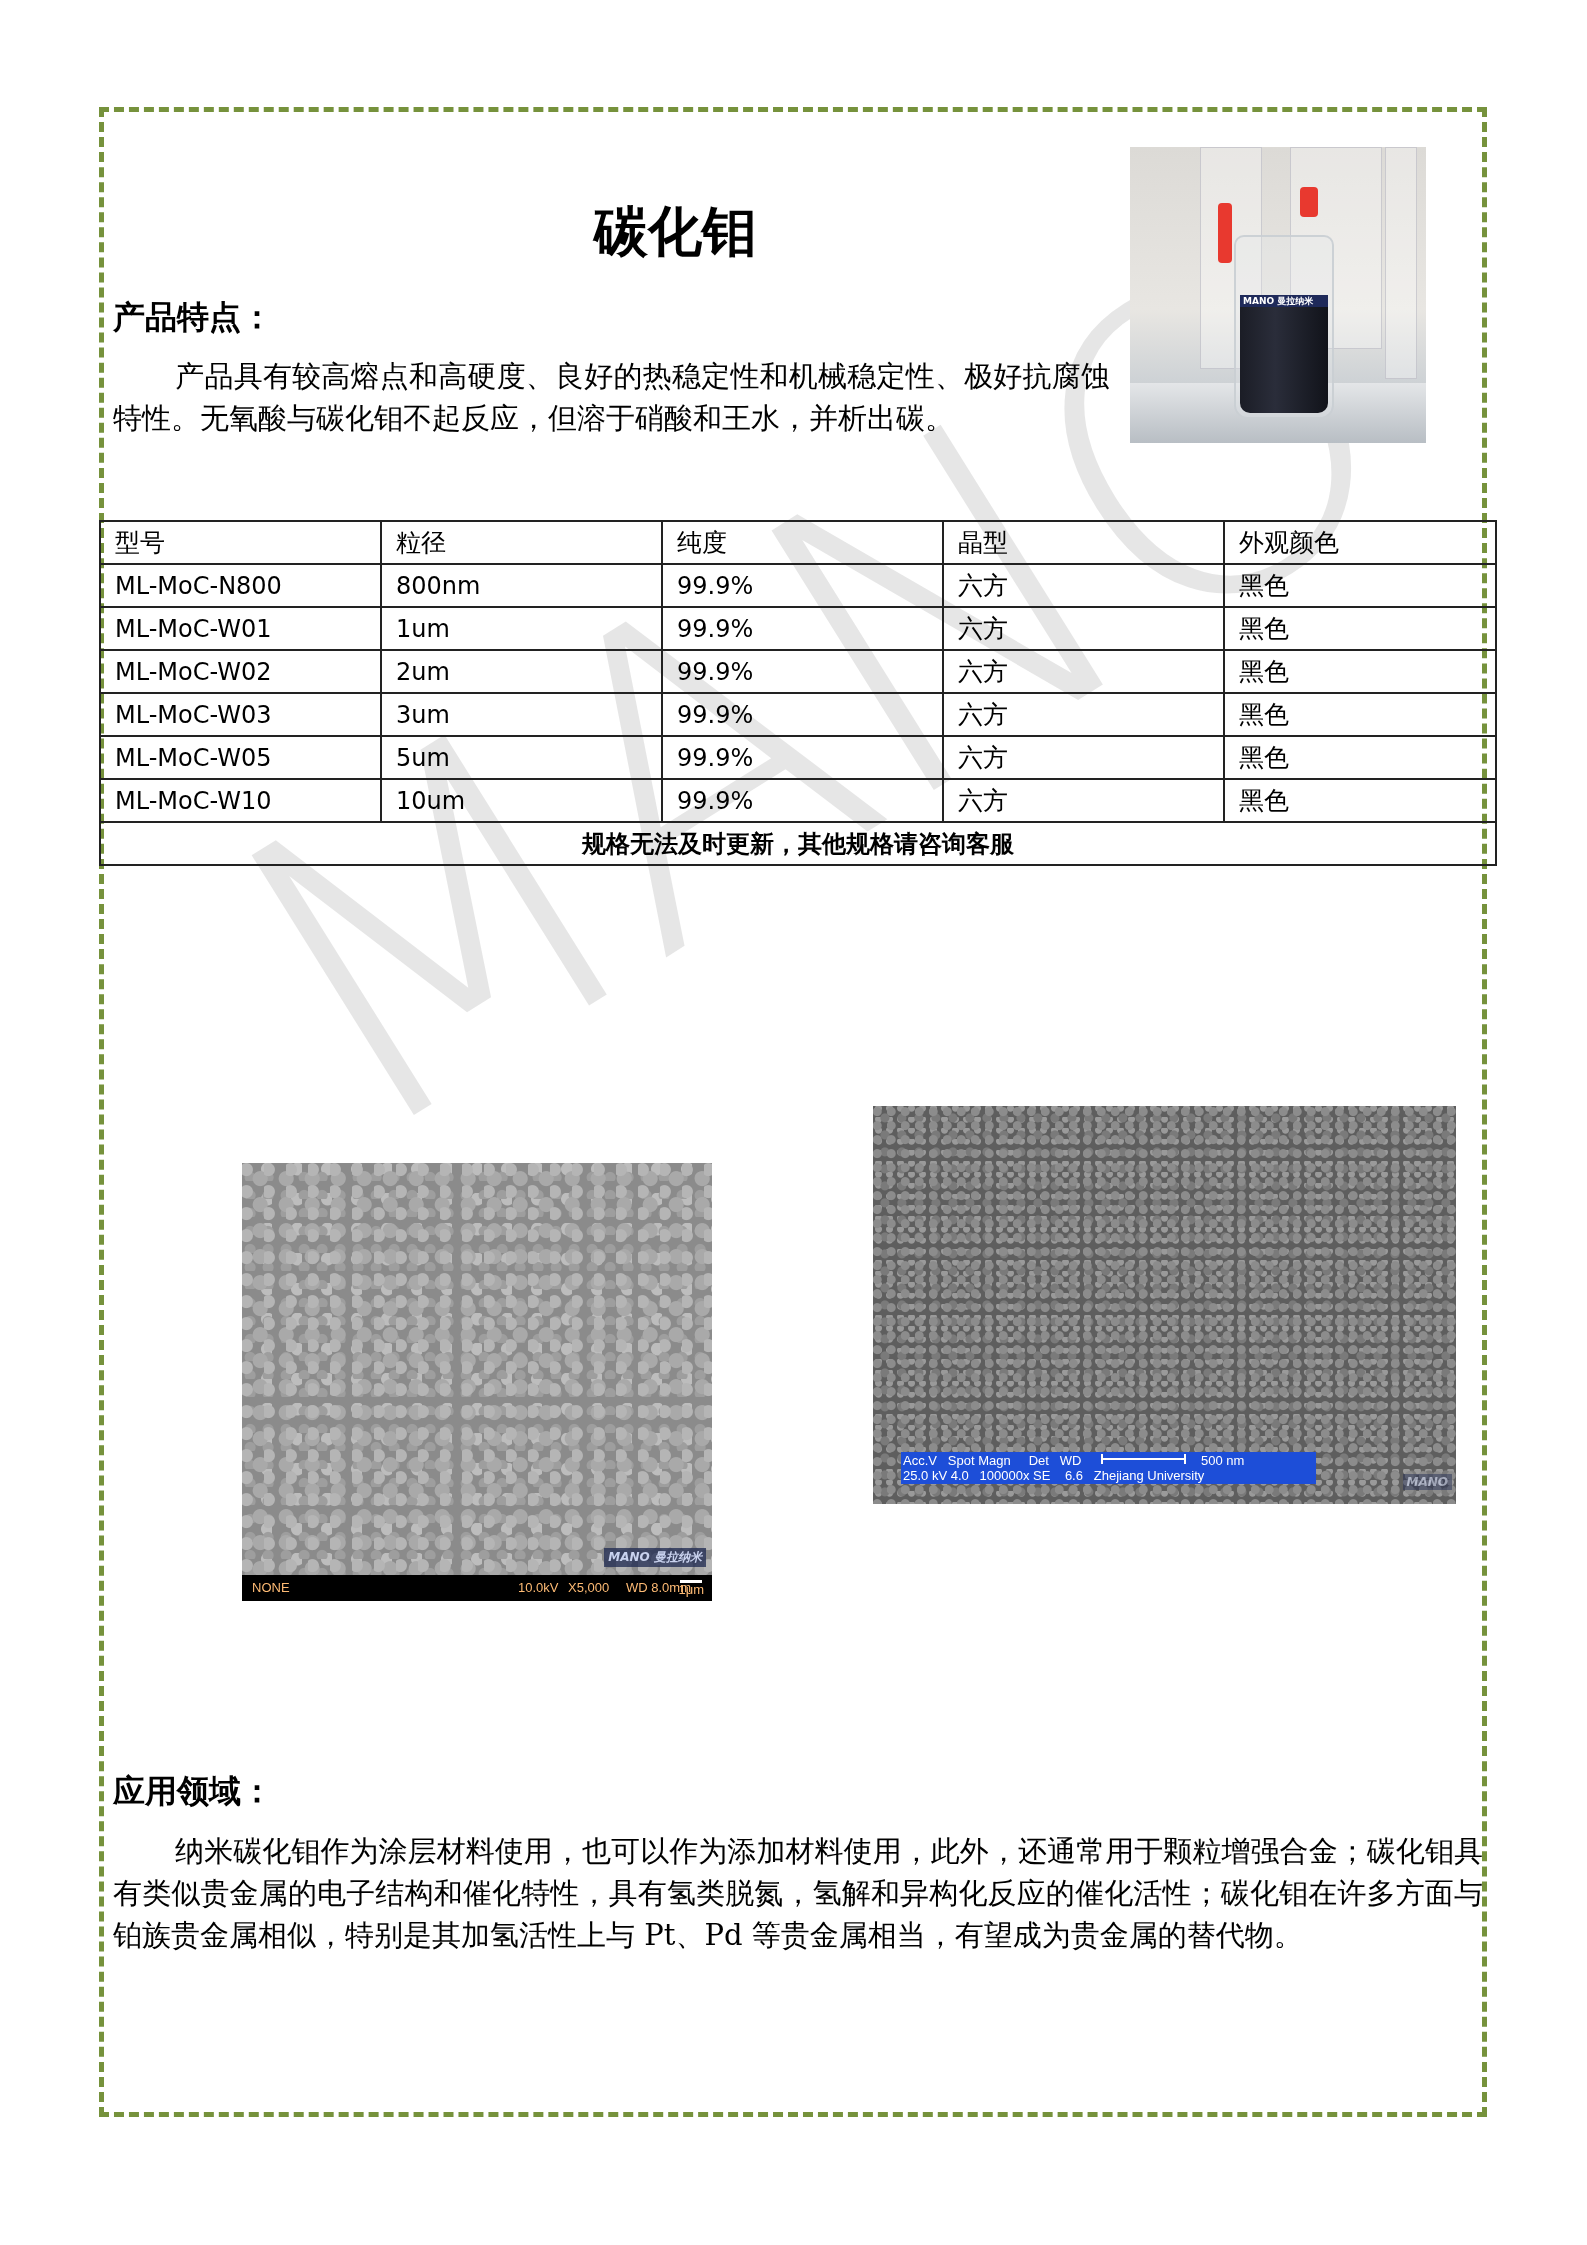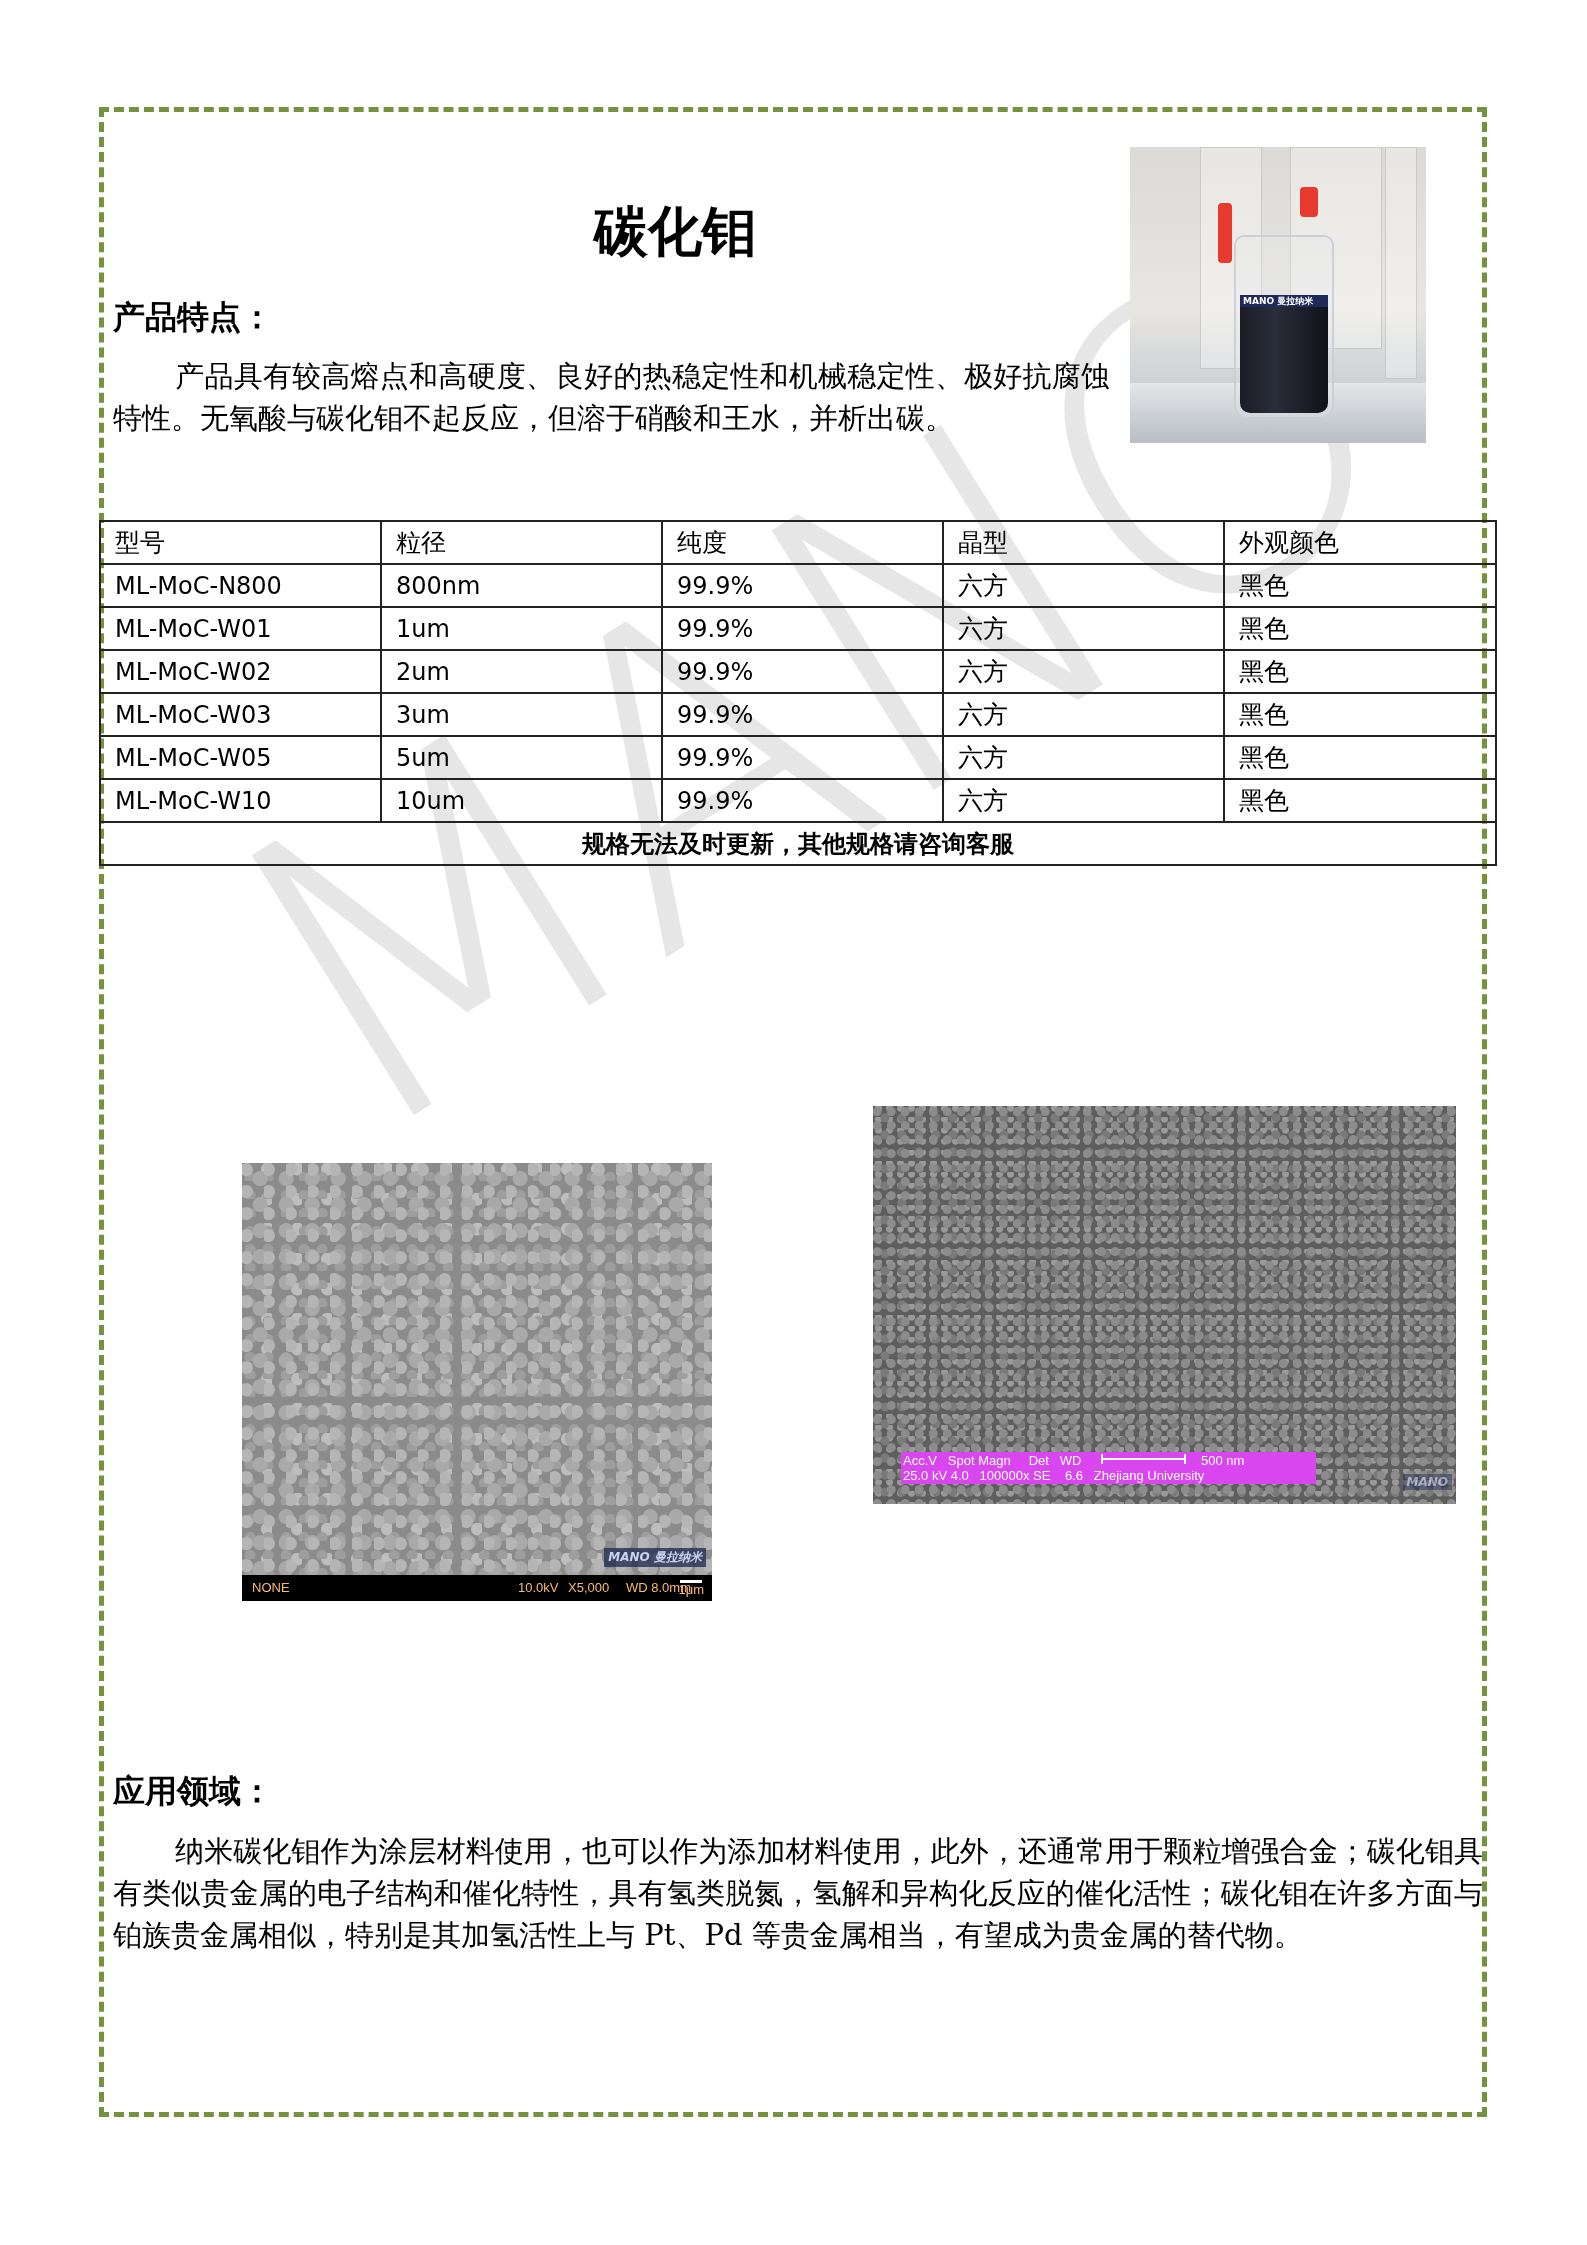--- a/index.html
+++ b/index.html
@@ -56,21 +56,21 @@
       radial-gradient(circle at 70% 70%, #7a7a7a 0 4px, transparent 5px),
       radial-gradient(circle at 50% 20%, #9a9a9a 0 3px, transparent 4px);
       background-size: 14px 14px, 17px 17px, 11px 11px; }
   .sembar1 { position: absolute; left: 0; bottom: 0; width: 100%; height: 26px; background: #000;
              color: #fdba74; font-family: "Liberation Sans", sans-serif; font-size: 13px; line-height: 26px; }
   .sembar1 span { position: absolute; top: 0; }
   .sembar1 .scale-line { position: absolute; right: 10px; top: 5px; width: 22px; height: 3px; background: #fff; }
   .sem-logo { position: absolute; background: rgba(30,40,80,0.75); color: #c9d2ee;
               font-family: "DejaVu Sans", sans-serif; font-style: italic; font-weight: bold;
               font-size: 12px; padding: 1px 4px; }
-  .sembar2 { position: absolute; left: 28px; top: 346px; width: 415px; height: 32px; background: #d946ef;
+  .sembar2 { position: absolute; left: 28px; top: 346px; width: 415px; height: 32px; background: #1d4ed8;
              color: #fff; font-family: "Liberation Sans", sans-serif; font-size: 13px; line-height: 15px; }
   .sembar2 .row { position: absolute; left: 2px; white-space: pre; }
   .sembar2 .sbar { position: absolute; left: 200px; top: 6px; width: 85px; height: 2px; background: #fff; }
   .sembar2 .sbar::before, .sembar2 .sbar::after { content: ""; position: absolute; top: -4px; width: 2px; height: 10px; background: #fff; }
   .sembar2 .sbar::before { left: 0; } .sembar2 .sbar::after { right: 0; }
 </style>
 </head>
 <body>
 
 <div class="frame"></div>

